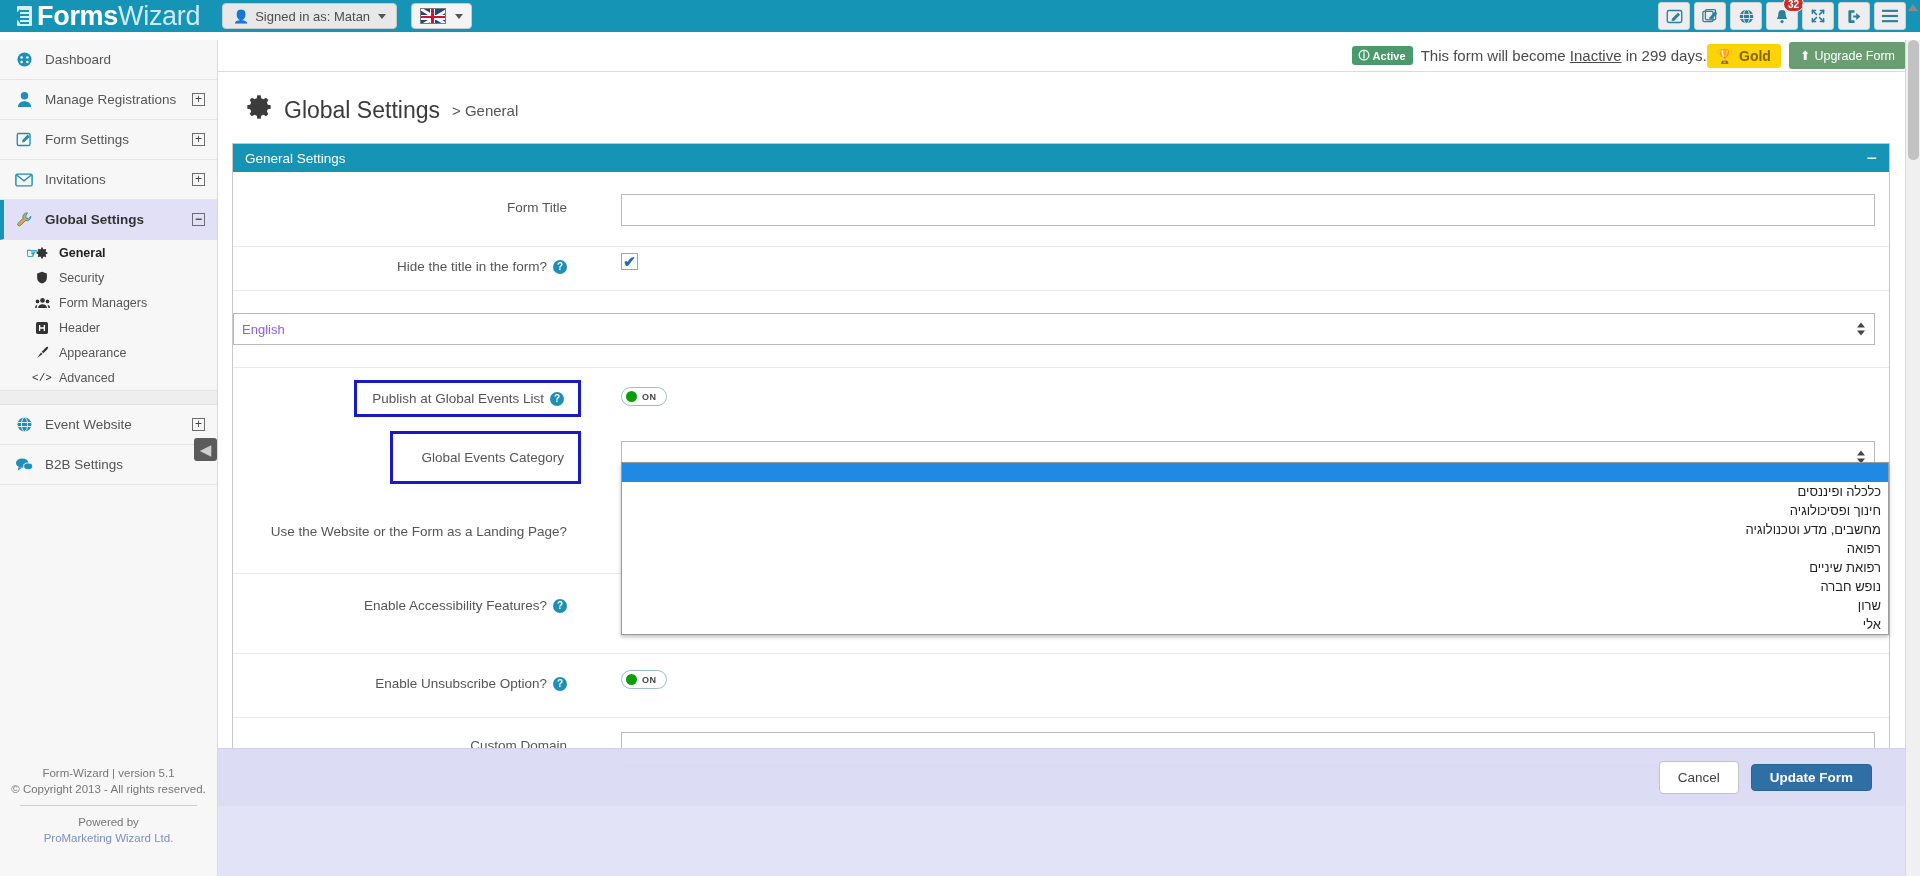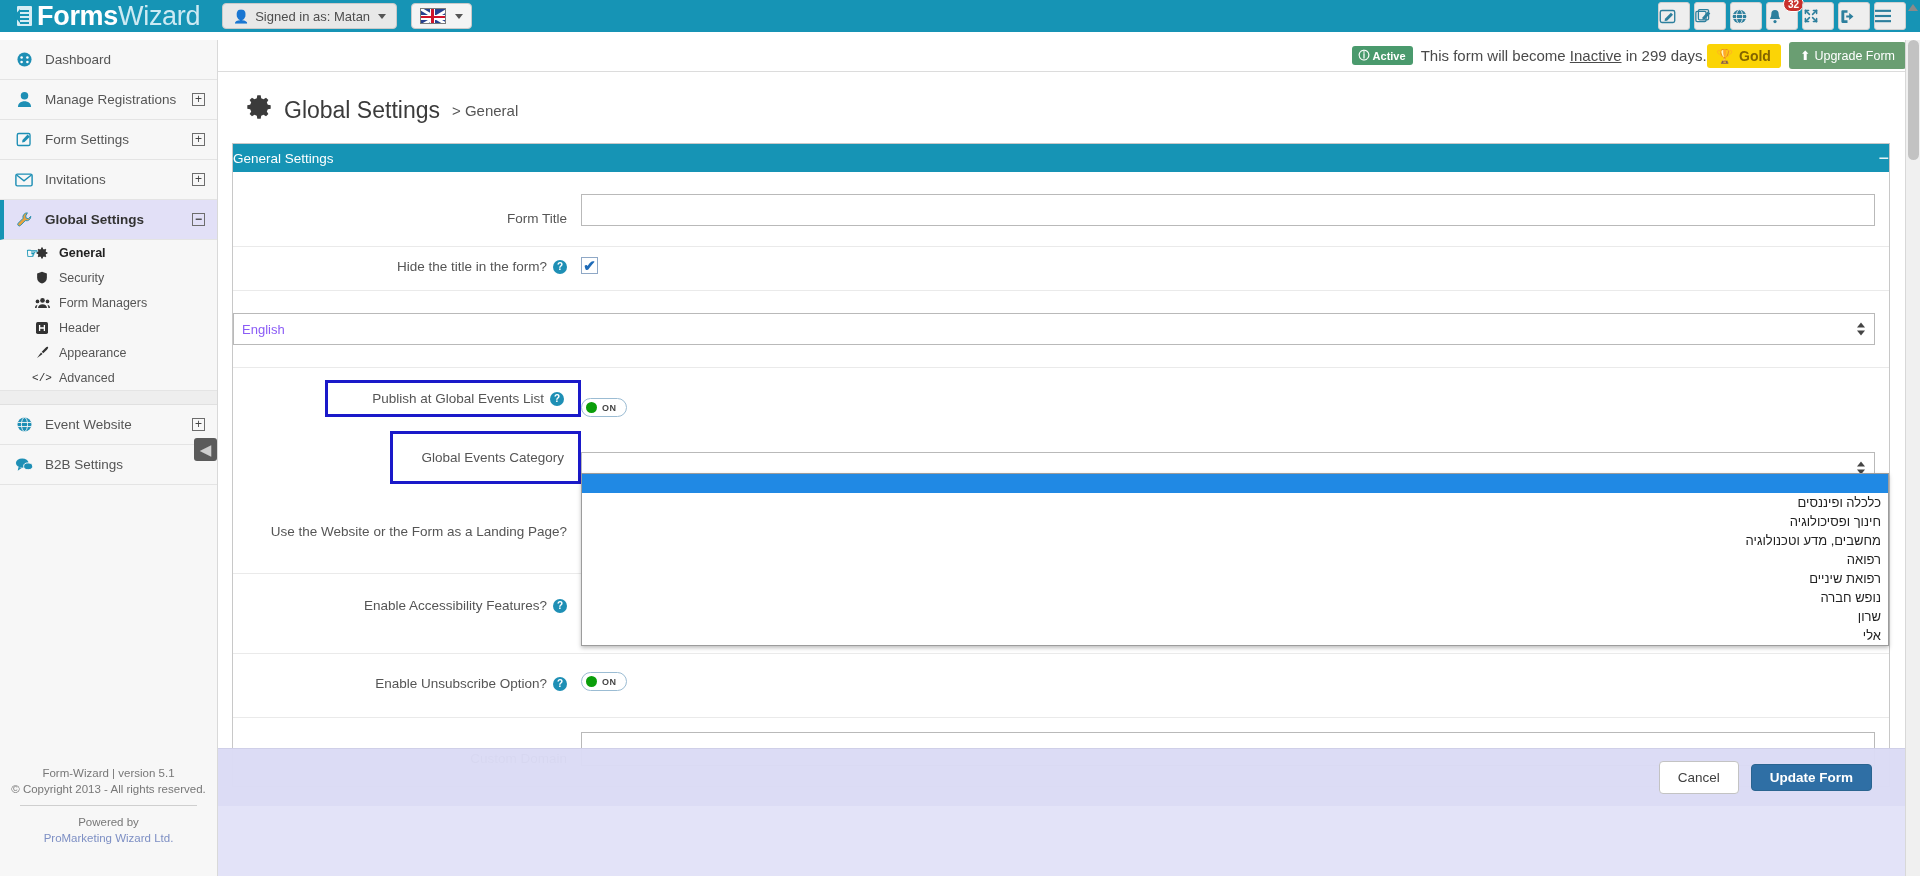--- a/index.html
+++ b/index.html
@@ -71,21 +71,21 @@
     background: #fff; transform: rotate(-31deg);
   }
   .flag-cross-v { position:absolute; left:9px; top:0; width:5px; height:16px; background:#fff; }
   .flag-cross-h { position:absolute; left:0; top:5.5px; width:26px; height:5px; background:#fff; }
   .flag-cross-v2 { position:absolute; left:10.2px; top:0; width:2.6px; height:16px; background:#cf142b; z-index:3;}
   .flag-cross-h2 { position:absolute; left:0; top:6.7px; width:26px; height:2.6px; background:#cf142b; z-index:3;}
 
   .top-icons { margin-left: auto; display: flex; align-items: center; gap: 4px; padding-right: 14px; }
   .tbtn {
     width: 32px; height: 28px; background: #eeeeee; border: 1px solid #d0d0d0; border-radius: 3px;
-    display: flex; align-items: center; justify-content: flex-start;
+    display: flex; align-items: center; justify-content: center;
     color: #2d7f9d; position: relative; cursor: pointer;
   }
   .tbtn svg { display:block; }
   .badge32 {
     position: absolute; top: -7px; right: -7px; min-width: 19px; height: 16px;
     background: #c9302c; color: #fff; font-size: 10px; font-weight: bold;
     border-radius: 9px; display: flex; align-items: center; justify-content: center;
     padding: 0 4px; border: 1px solid #fff;
   }
 
@@ -167,27 +167,27 @@
   }
   .gear-big { color: #444; font-size: 26px; }
   .page-head h1 { font-size: 23px; font-weight: normal; color: #3b3b3b; }
   .page-head .crumb { font-size: 15px; color: #555; }
 
   .panel {
     margin: 0 30px 0 14px; border: 1px solid #c8c8c8; background: #fff;
   }
   .panel-head {
     height: 28px; background: #1694b5; color: #fff;
-    display: flex; align-items: center; padding: 0 0; font-size: 13.5px;
+    display: flex; align-items: center; padding: 0 12px; font-size: 13.5px;
   }
   .panel-head .minus { margin-left: auto; font-size: 18px; line-height: 10px; cursor: pointer; }
 
   .frow {
-    display: flex; align-items: flex-end; padding: 14px 0;
-    border-bottom: 1px solid #eaeaea; position: relative;
+    display: flex; align-items: flex-start; padding: 14px 0;
+    border-bottom: 1px solid #eaeaea; position: relative; gap: 40px;
   }
   .frow.nobord { border-bottom: none; }
   .flabel {
     width: 348px; text-align: right; padding-right: 14px; padding-top: 6px;
     font-size: 13.5px; color: #555; display: flex; justify-content: flex-end;
     align-items: center; gap: 6px;
   }
   .fctl { flex: 1; padding-right: 14px; position: relative; }
   .help {
     width: 14px; height: 14px; border-radius: 50%; background: #1e8fb5; color: #fff;
@@ -571,21 +571,21 @@
           <span class="sel-arrows">
               <i class="up"></i>
               <i class="dn"></i>
             </span>
         </div>
       </div>
     </div>
 
     <div class="frow" style="padding-top:12px;padding-bottom:10px;border-bottom:none;">
       <div class="flabel" style="padding:0;">
-        <span class="hilite-box" style="padding:8px 14px 8px 44px;margin-left:36px;">
+        <span class="hilite-box" style="padding:8px 14px 8px 15px;margin-left:36px;">
           <span>Publish at Global Events List</span>
           <span class="help" style="margin-left:6px;">?</span>
         </span>
       </div>
       <div class="fctl" style="padding-top:7px;">
         <span class="toggle">
           <span class="dot"></span>
           <span class="lbl">ON</span>
         </span>
       </div>

